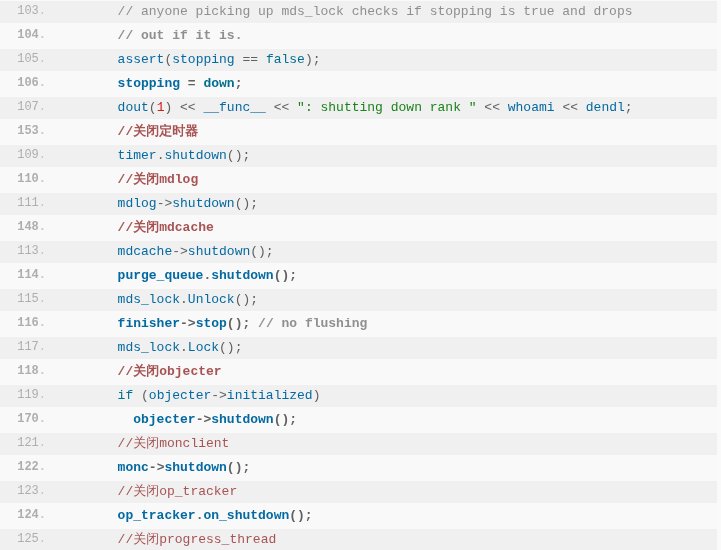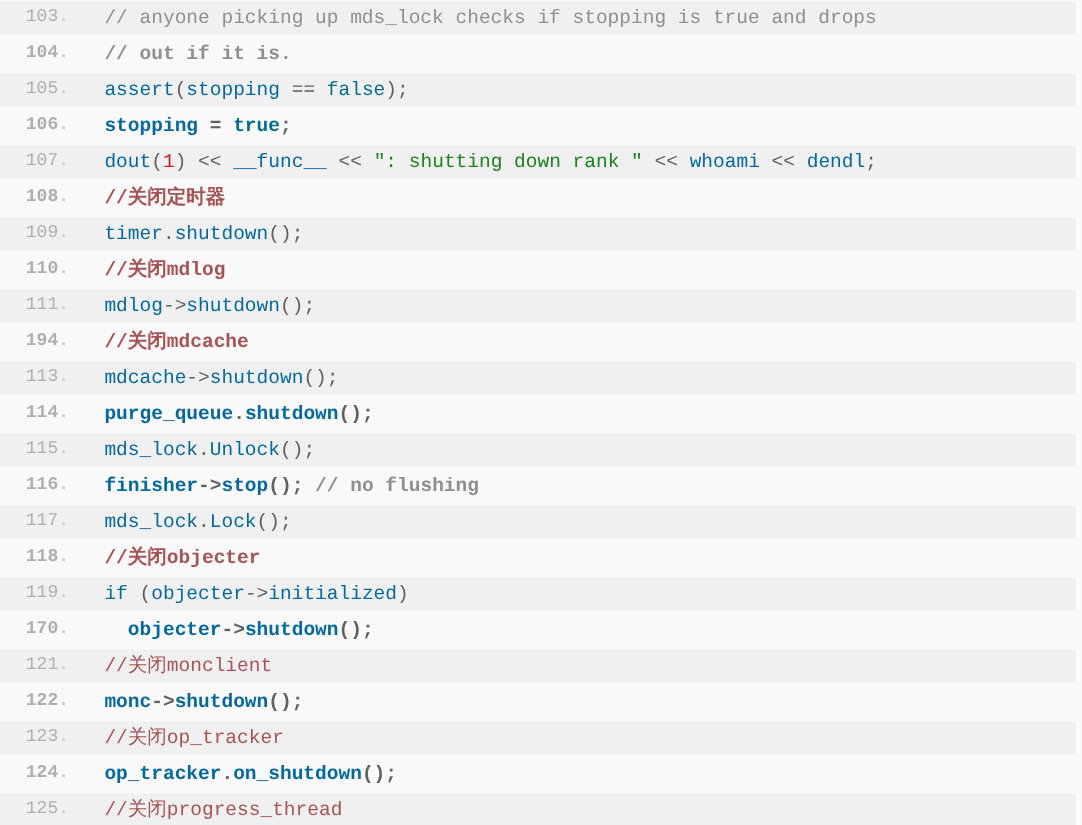--- a/index.html
+++ b/index.html
@@ -15,20 +15,21 @@
     box-sizing: border-box;
     padding: 0 4px 0 0;
   }
   .code-line {
     display: flex;
     align-items: flex-start;
     white-space: pre;
     min-height: 22px;
     border-top: 1px solid #fafafa;
     border-bottom: 1px solid #fafafa;
+    gap: 48px;
   }
   .code-line.odd { background: #f0f0f0; }
   .code-line.even { background: #f9f9f9; font-weight: bold; }
   .gutter {
     width: 46px;
     flex: 0 0 46px;
     text-align: right;
     color: #aeaeae;
     padding-right: 8px;
     user-select: none;
@@ -49,27 +50,27 @@
   .tok-number { color: #ce1b1b; }
   .tok-string { color: #1a831a; }
 </style>
 </head>
 <body>
 
 <div class="code-container" id="code-container">
     <div class="code-line odd"><span class="gutter">103</span><span class="code"><span>  </span><span class="tok-comment">// anyone picking up mds_lock checks if stopping is true and drops</span></span></div>
     <div class="code-line even"><span class="gutter">104</span><span class="code"><span>  </span><span class="tok-comment">// out if it is.</span></span></div>
     <div class="code-line odd"><span class="gutter">105</span><span class="code"><span>  </span><span class="tok-ident">assert</span><span class="tok-punct">(</span><span class="tok-ident">stopping</span><span class="tok-punct"> == </span><span class="tok-keyword">false</span><span class="tok-punct">);</span></span></div>
-    <div class="code-line even"><span class="gutter">106</span><span class="code"><span>  </span><span class="tok-ident">stopping</span><span class="tok-punct"> = </span><span class="tok-keyword">true</span><span class="tok-punct">;</span></span></div>
+    <div class="code-line even"><span class="gutter">106</span><span class="code"><span>  </span><span class="tok-ident">stopping</span><span class="tok-punct"> = </span><span class="tok-keyword">down</span><span class="tok-punct">;</span></span></div>
     <div class="code-line odd"><span class="gutter">107</span><span class="code"><span>  </span><span class="tok-ident">dout</span><span class="tok-punct">(</span><span class="tok-number">1</span><span class="tok-punct">) &lt;&lt; </span><span class="tok-ident">__func__</span><span class="tok-punct"> &lt;&lt; </span><span class="tok-string">": shutting down rank "</span><span class="tok-punct"> &lt;&lt; </span><span class="tok-ident">whoami</span><span class="tok-punct"> &lt;&lt; </span><span class="tok-ident">dendl</span><span class="tok-punct">;</span></span></div>
-    <div class="code-line even"><span class="gutter">108</span><span class="code"><span>  </span><span class="tok-comment-strong">//关闭定时器</span></span></div>
+    <div class="code-line even"><span class="gutter">153</span><span class="code"><span>  </span><span class="tok-comment-strong">//关闭定时器</span></span></div>
     <div class="code-line odd"><span class="gutter">109</span><span class="code"><span>  </span><span class="tok-ident">timer</span><span class="tok-punct">.</span><span class="tok-ident">shutdown</span><span class="tok-punct">();</span></span></div>
     <div class="code-line even"><span class="gutter">110</span><span class="code"><span>  </span><span class="tok-comment-strong">//关闭mdlog</span></span></div>
     <div class="code-line odd"><span class="gutter">111</span><span class="code"><span>  </span><span class="tok-ident">mdlog</span><span class="tok-arrow">-&gt;</span><span class="tok-ident">shutdown</span><span class="tok-punct">();</span></span></div>
-    <div class="code-line even"><span class="gutter">194</span><span class="code"><span>  </span><span class="tok-comment-strong">//关闭mdcache</span></span></div>
+    <div class="code-line even"><span class="gutter">148</span><span class="code"><span>  </span><span class="tok-comment-strong">//关闭mdcache</span></span></div>
     <div class="code-line odd"><span class="gutter">113</span><span class="code"><span>  </span><span class="tok-ident">mdcache</span><span class="tok-arrow">-&gt;</span><span class="tok-ident">shutdown</span><span class="tok-punct">();</span></span></div>
     <div class="code-line even"><span class="gutter">114</span><span class="code"><span>  </span><span class="tok-ident">purge_queue</span><span class="tok-punct">.</span><span class="tok-ident">shutdown</span><span class="tok-punct">();</span></span></div>
     <div class="code-line odd"><span class="gutter">115</span><span class="code"><span>  </span><span class="tok-ident">mds_lock</span><span class="tok-punct">.</span><span class="tok-ident">Unlock</span><span class="tok-punct">();</span></span></div>
     <div class="code-line even"><span class="gutter">116</span><span class="code"><span>  </span><span class="tok-ident">finisher</span><span class="tok-arrow">-&gt;</span><span class="tok-ident">stop</span><span class="tok-punct">(); </span><span class="tok-comment">// no flushing</span></span></div>
     <div class="code-line odd"><span class="gutter">117</span><span class="code"><span>  </span><span class="tok-ident">mds_lock</span><span class="tok-punct">.</span><span class="tok-ident">Lock</span><span class="tok-punct">();</span></span></div>
     <div class="code-line even"><span class="gutter">118</span><span class="code"><span>  </span><span class="tok-comment-strong">//关闭objecter</span></span></div>
     <div class="code-line odd"><span class="gutter">119</span><span class="code"><span>  </span><span class="tok-keyword">if</span><span class="tok-punct"> (</span><span class="tok-ident">objecter</span><span class="tok-arrow">-&gt;</span><span class="tok-ident">initialized</span><span class="tok-punct">)</span></span></div>
     <div class="code-line even"><span class="gutter">170</span><span class="code"><span>    </span><span class="tok-ident">objecter</span><span class="tok-arrow">-&gt;</span><span class="tok-ident">shutdown</span><span class="tok-punct">();</span></span></div>
     <div class="code-line odd"><span class="gutter">121</span><span class="code"><span>  </span><span class="tok-comment-strong">//关闭monclient</span></span></div>
     <div class="code-line even"><span class="gutter">122</span><span class="code"><span>  </span><span class="tok-ident">monc</span><span class="tok-arrow">-&gt;</span><span class="tok-ident">shutdown</span><span class="tok-punct">();</span></span></div>

